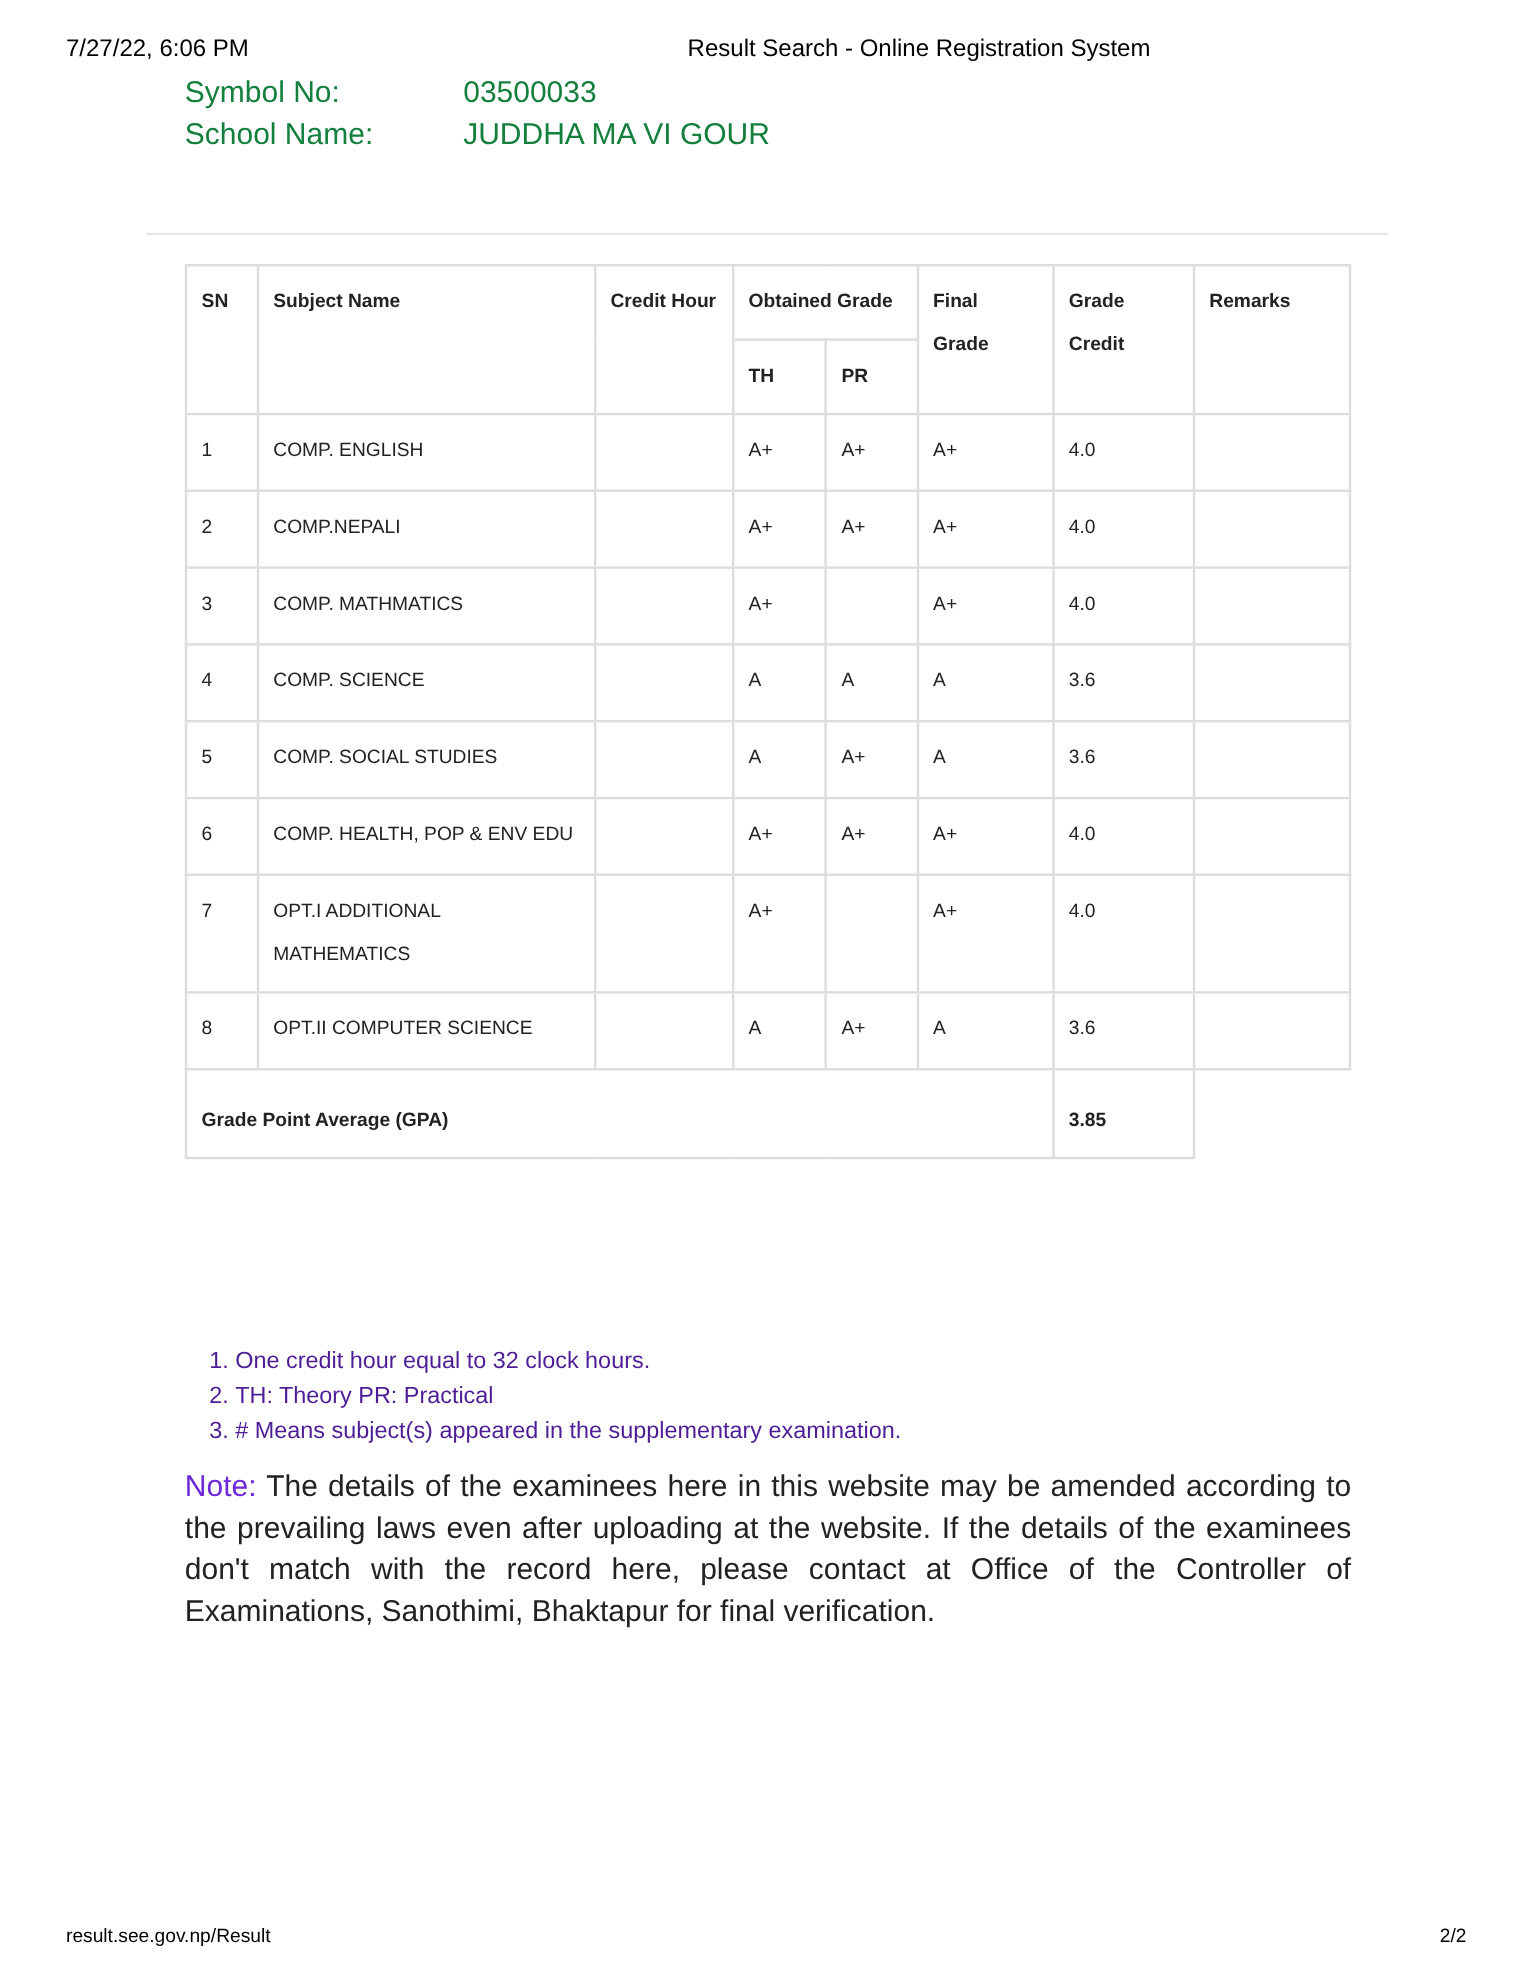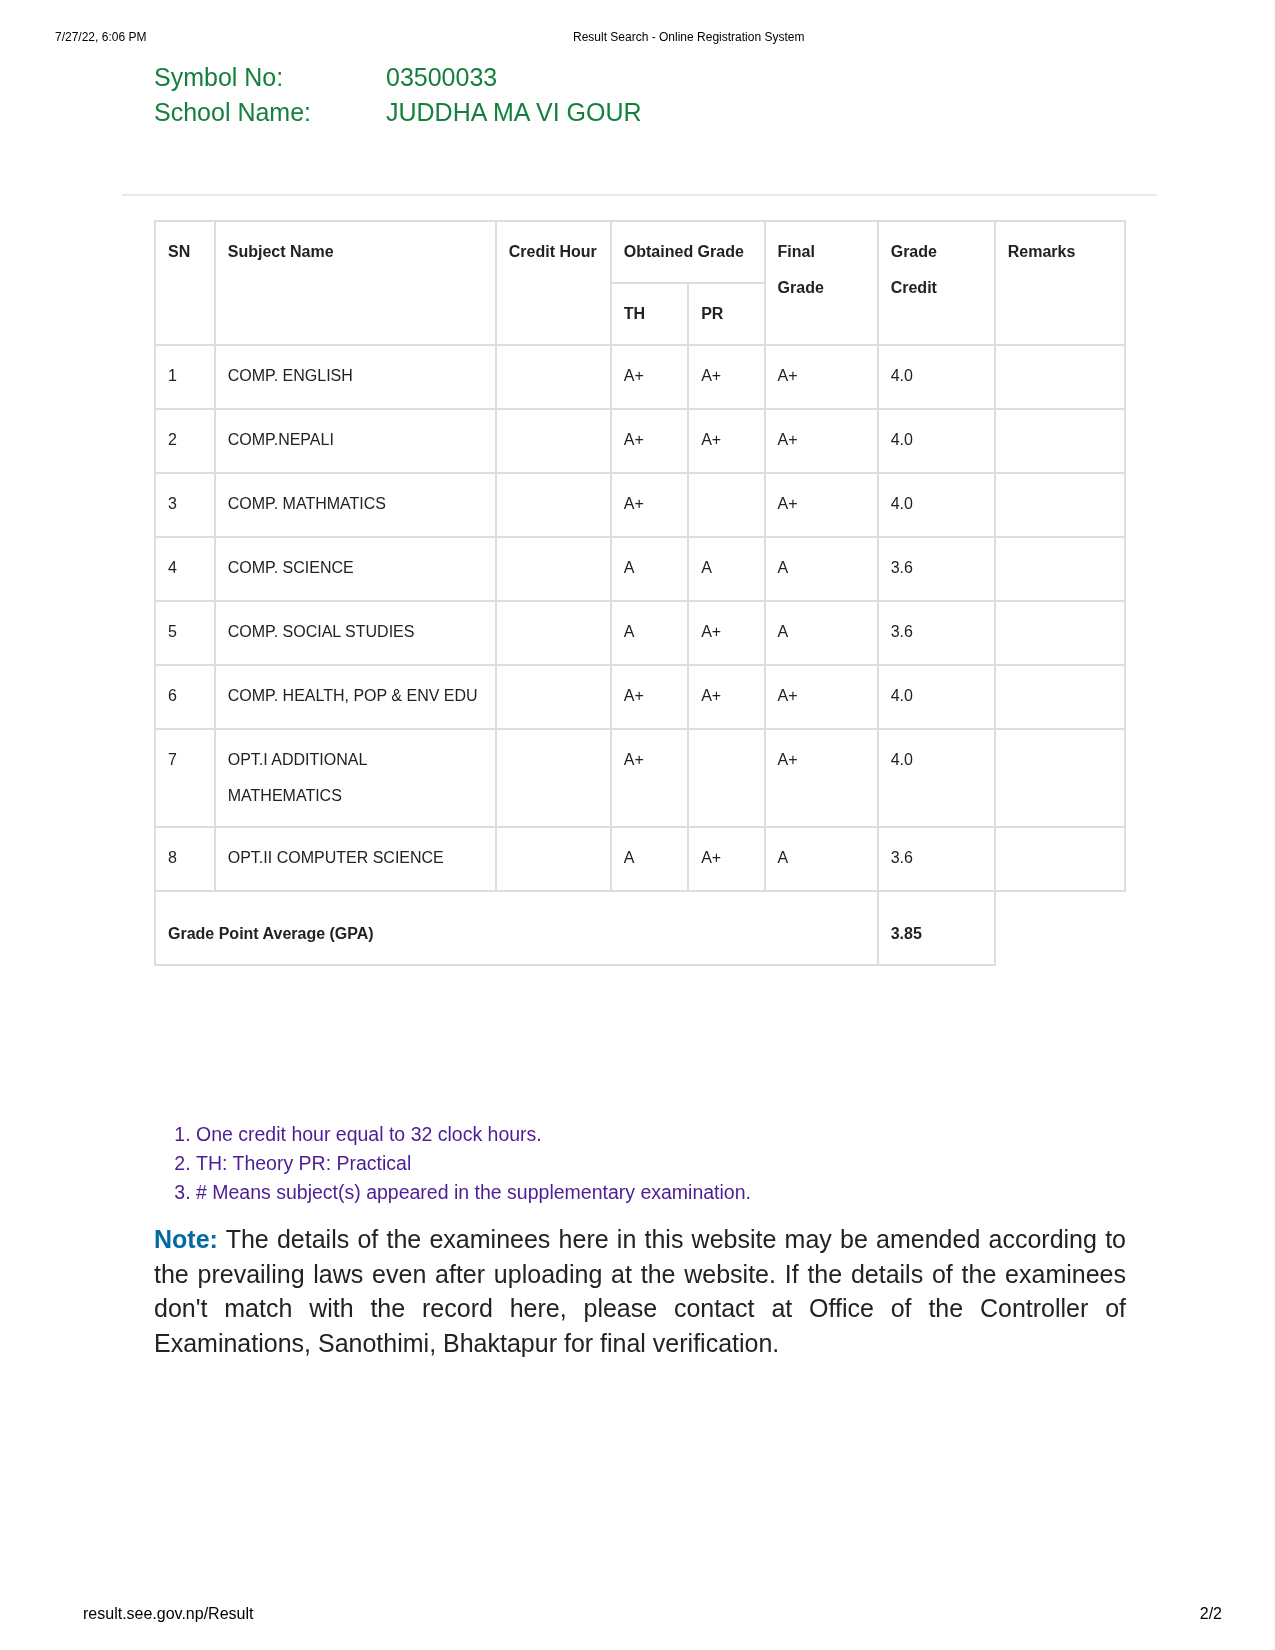--- a/index.html
+++ b/index.html
@@ -3,29 +3,29 @@
 <meta charset="utf-8">
 <style>
   html, body { margin: 0; padding: 0; background: #ffffff; }
   body {
     width: 1275px; height: 1650px; position: relative; overflow: hidden;
     color: #222222;
     font-family: "DejaVu Sans", sans-serif;
   }
   .print-header {
     position: absolute; top: 30px; left: 0; width: 1275px; height: 22px;
-    font-family: "Liberation Sans", sans-serif; font-size: 12px; color: #000;
+    font-family: "Liberation Sans", sans-serif; font-size: 20px; color: #000;
   }
   .print-header .date { position: absolute; left: 55px; top: 0; }
   .print-header .title { position: absolute; left: 573px; top: 0; }
   .print-footer {
     position: absolute; top: 1605px; left: 0; width: 1275px; height: 22px;
     font-family: "Liberation Sans", sans-serif; font-size: 16px; color: #000;
   }
-  .print-footer .url { position: absolute; left: 55px; top: 0; margin-left: 28px; }
+  .print-footer .url { position: absolute; left: 55px; top: 0; }
   .print-footer .page { position: absolute; right: 53px; top: 0; }
 
   .info {
     position: absolute; left: 154px; top: 60px;
     font-family: "Liberation Sans", sans-serif; font-size: 25px; line-height: 34.5px; color: #15803d;
   }
   .info-row { display: flex; }
   .info-row .lbl { width: 232px; white-space: nowrap; }
   .info-row.exam .lbl { width: auto; }
 
@@ -61,21 +61,21 @@
     position: absolute; left: 170px; top: 1120px; margin: 0; padding-left: 26px;
     font-family: "Liberation Sans", sans-serif; font-size: 19.5px; line-height: 29px; color: #4c1d95;
   }
   .footnotes li { padding-left: 0; }
 
   .note {
     position: absolute; left: 154px; top: 1222px; width: 972px;
     font-family: "Liberation Sans", sans-serif; font-size: 25px; line-height: 34.5px;
     text-align: justify; color: #222; margin: 0;
   }
-  .note .note-label { font-weight: bold; color: #0369a1; }
+  .note .note-label { font-weight: normal; color: #6d28d9; }
 </style>
 </head>
 <body>
 
 <div class="print-header">
   <span class="date">7/27/22, 6:06 PM</span>
   <span class="title">Result Search - Online Registration System</span>
 </div>
 
 <div class="info">

